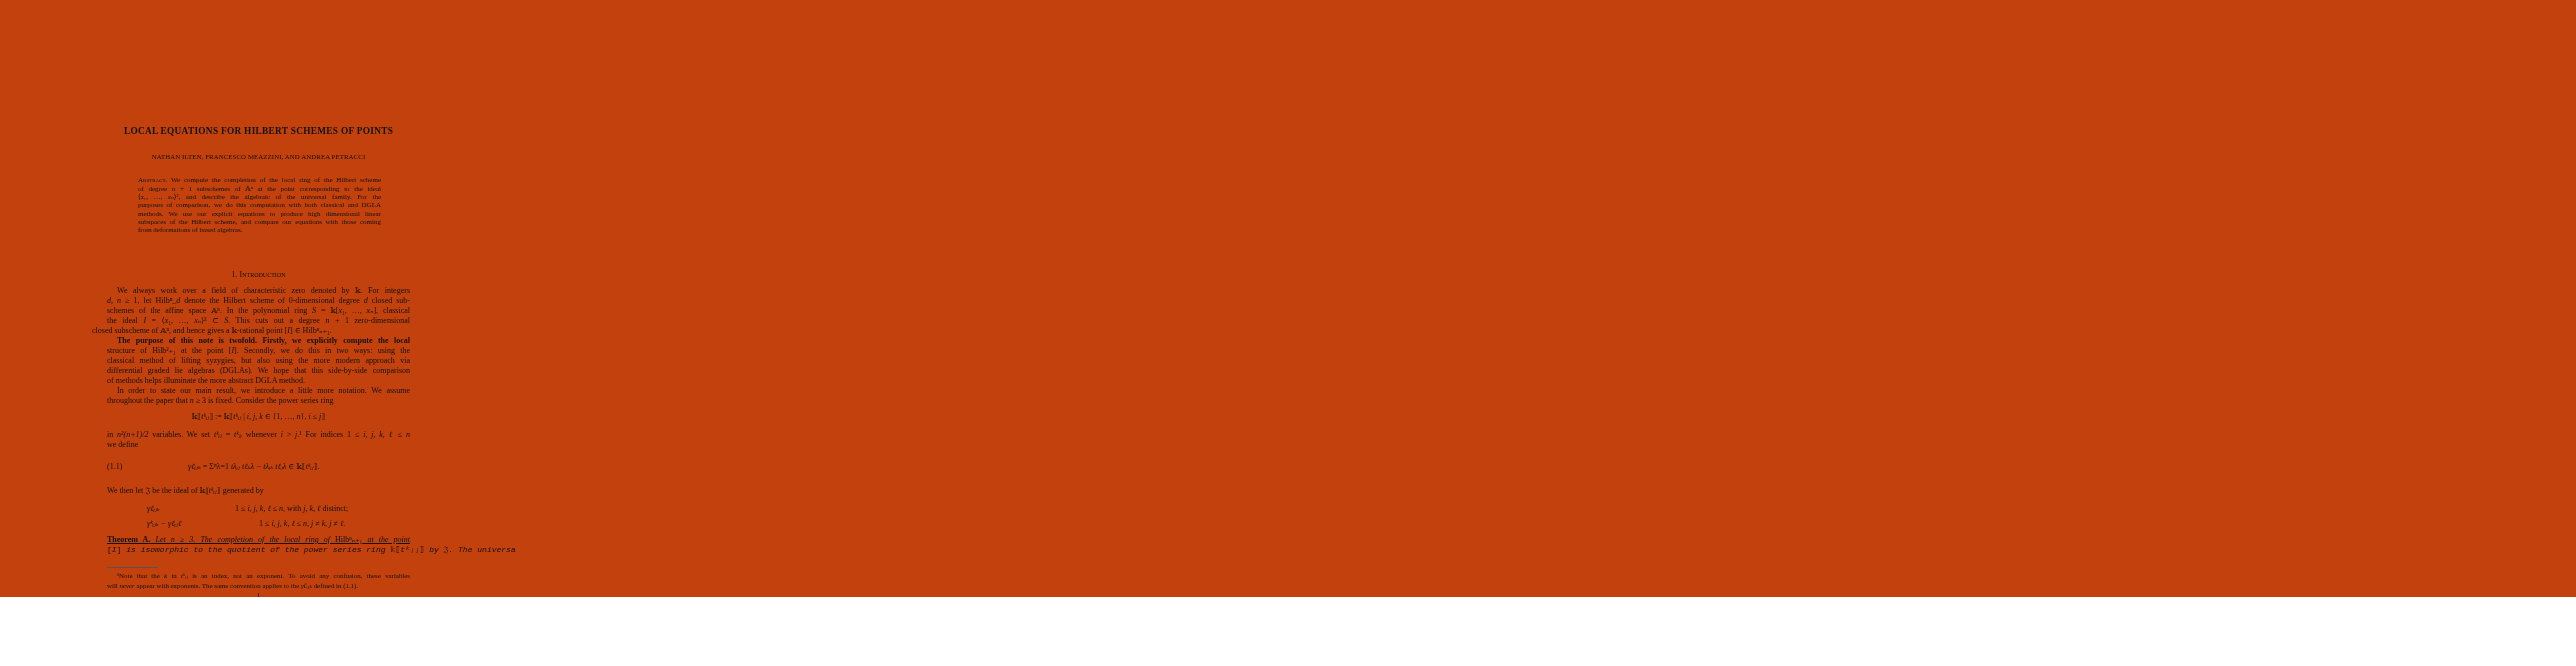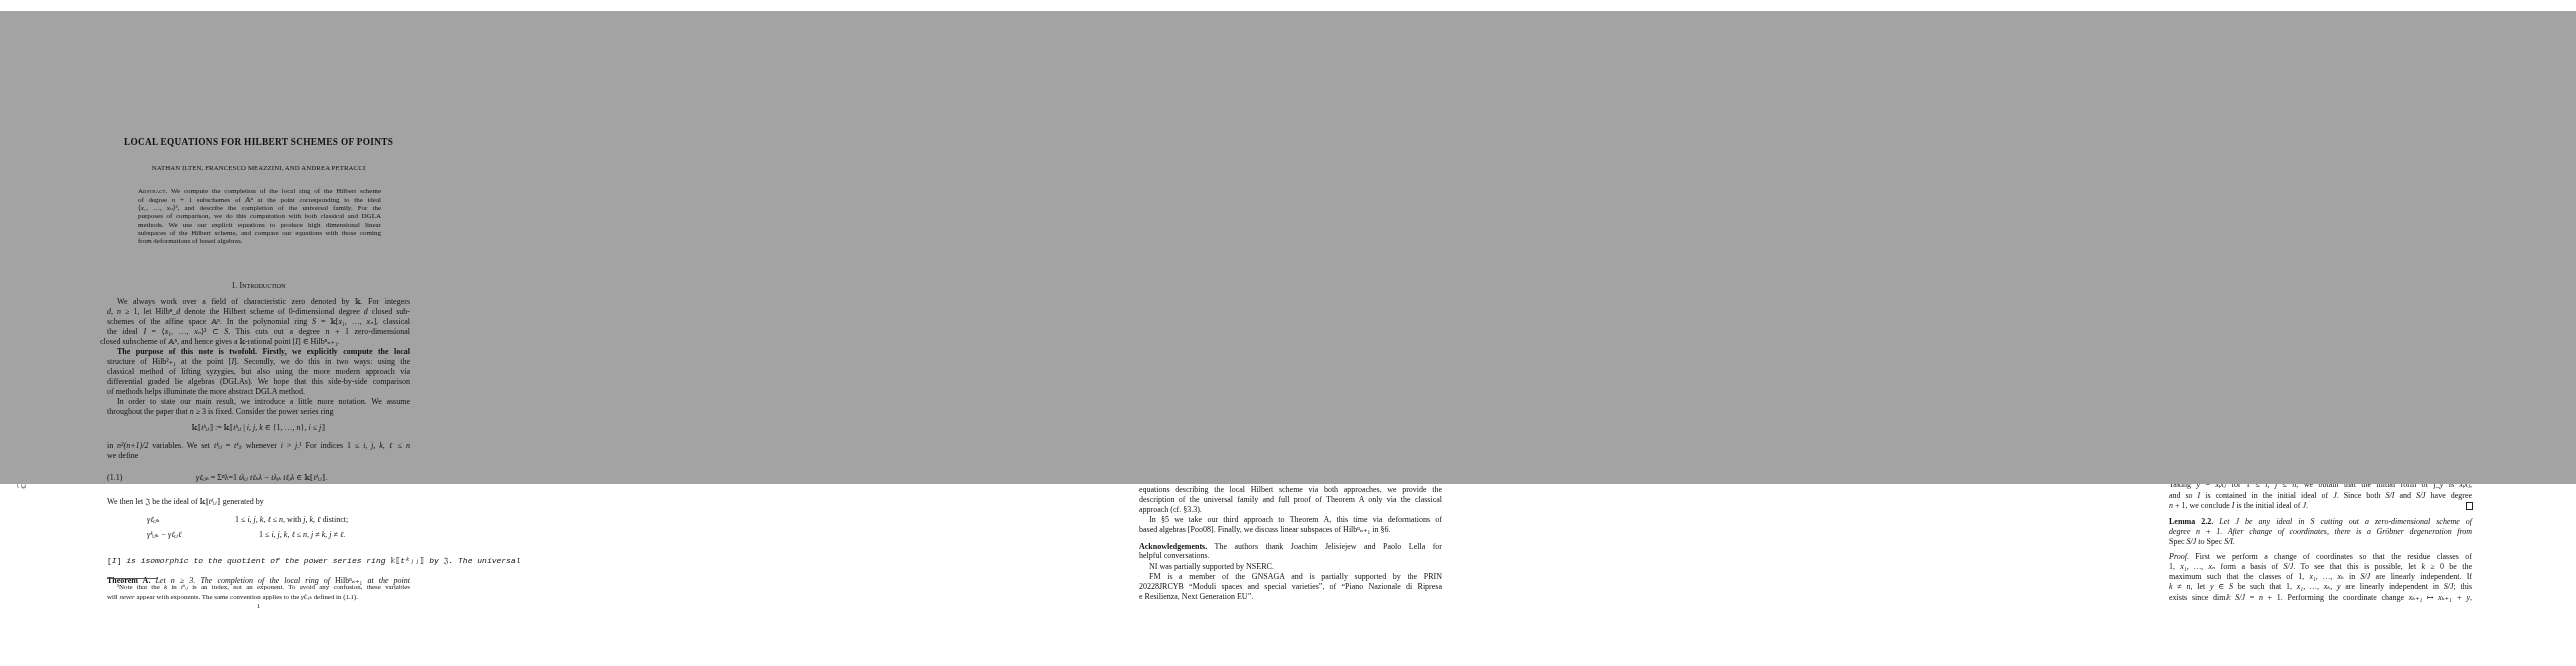--- a/index.html
+++ b/index.html
@@ -1,18 +1,18 @@
 <!DOCTYPE html>
 <html style="font-size:9px"><head>
 <meta charset="utf-8">
 <style>
   html, body { margin: 0; padding: 0; background: #ffffff; }
   body { width: 2576px; height: 667px; position: relative; overflow: hidden;
          font-family: "Liberation Serif", "DejaVu Serif", serif; color: #111; }
-  .page { position: absolute; top: 0; height: 473px; background: #a3a3a3; margin-top: 11px; }
+  .page { position: absolute; top: 0; height: 597px; background: #c2410c; }
   .line { position: absolute; white-space: nowrap; font-size: 8px; line-height: 10px;
           transform-origin: left top; }
   .line.small { font-size: 6.9px; line-height: 8.3px; }
   .line.hdr { font-size: 6.4px; letter-spacing: 0.1px; }
   .line.title { font-size: 9.3px; font-weight: bold; letter-spacing: 0.3px; }
   .line.authors { font-size: 6.8px; letter-spacing: 0.1px; }
   .line.abs { font-size: 7px; line-height: 8.3px; }
   .justify { text-align: justify; text-align-last: justify; white-space: nowrap; }
   .center { text-align: center; }
   .s-i { font-style: italic; }
@@ -32,49 +32,49 @@
 
 <div id="root">
   <div class="stamp">
     <span>arXiv:2510.07066v1  [math.AG]  8 Oct 2025</span>
   </div>
 <div class="page" style="left: 0px; width: 517px;">
       <div class="line title center" style="top: 126px; left: 107px; width: 303px;"><span>LOCAL EQUATIONS FOR HILBERT SCHEMES OF POINTS</span></div>
       <div class="line authors center" style="top: 152px; left: 107px; width: 303px;"><span>NATHAN ILTEN, FRANCESCO MEAZZINI, AND ANDREA PETRACCI</span></div>
       <div class="line abs justify" style="top: 176px; left: 138px; width: 243px;"><span class="s-sc">Abstract.</span><span>  We compute the completion of the local ring of the Hilbert scheme</span></div>
       <div class="line abs justify" style="top: 185px; left: 138px; width: 243px;"><span>of degree </span><span class="s-i">n</span><span> + 1 subschemes of 𝔸</span><span class="s-i">ⁿ</span><span> at the point corresponding to the ideal</span></div>
-      <div class="line abs justify" style="top: 193px; left: 138px; width: 243px;"><span>⟨</span><span class="s-i">x</span><span>₁, …, </span><span class="s-i">xₙ</span><span>⟩², and describe the completion of the universal family.  For the</span></div>
+      <div class="line abs justify" style="top: 193px; left: 138px; width: 243px;"><span>⟨</span><span class="s-i">x</span><span>₁, …, </span><span class="s-i">xₙ</span><span>⟩², and describe the algebraic of the universal family.  For the</span></div>
       <div class="line abs justify" style="top: 201px; left: 138px; width: 243px;"><span>purposes of comparison, we do this computation with both classical and DGLA</span></div>
       <div class="line abs justify" style="top: 210px; left: 138px; width: 243px;"><span>methods.  We use our explicit equations to produce high dimensional linear</span></div>
       <div class="line abs justify" style="top: 218px; left: 138px; width: 243px;"><span>subspaces of the Hilbert scheme, and compare our equations with those coming</span></div>
       <div class="line abs" style="top: 226px; left: 138px;"><span>from deformations of based algebras.</span></div>
       <div class="line center" style="top: 270px; left: 107px; width: 303px;"><span>1. </span><span class="s-sc">Introduction</span></div>
       <div class="line justify" style="top: 286px; left: 117px; width: 293px;"><span>We always work over a field of characteristic zero denoted by 𝕜.  For integers</span></div>
       <div class="line justify" style="top: 296px; left: 107px; width: 303px;"><span class="s-i">d, n</span><span> ≥ 1, let Hilb</span><span class="s-i">ⁿ_d</span><span> denote the Hilbert scheme of 0-dimensional degree </span><span class="s-i">d</span><span> closed sub-</span></div>
       <div class="line justify" style="top: 306px; left: 107px; width: 303px;"><span>schemes of the affine space 𝔸ⁿ. In the polynomial ring </span><span class="s-i">S</span><span> = 𝕜[</span><span class="s-i">x</span><span>₁, …, </span><span class="s-i">xₙ</span><span>], classical</span></div>
       <div class="line justify" style="top: 316px; left: 107px; width: 303px;"><span>the ideal </span><span class="s-i">I</span><span> = ⟨</span><span class="s-i">x</span><span>₁, …, </span><span class="s-i">xₙ</span><span>⟩² ⊂ </span><span class="s-i">S</span><span>.  This cuts out a degree </span><span class="s-i">n</span><span> + 1 zero-dimensional</span></div>
-      <div class="line " style="top: 326px; left: 100px;"><span>closed subscheme of 𝔸ⁿ, and hence gives a 𝕜-rational point [</span><span class="s-i">I</span><span>] ∈ Hilbⁿₙ₊₁.</span></div>
+      <div class="line " style="top: 326px; left: 92px;"><span>closed subscheme of 𝔸ⁿ, and hence gives a 𝕜-rational point [</span><span class="s-i">I</span><span>] ∈ Hilbⁿₙ₊₁.</span></div>
       <div class="line justify" style="top: 336px; left: 117px; width: 293px; font-weight: bold;"><span>The purpose of this note is twofold.  Firstly, we explicitly compute the local</span></div>
       <div class="line justify" style="top: 346px; left: 107px; width: 303px;"><span>structure of Hilb²₊₁ at the point [</span><span class="s-i">I</span><span>].  Secondly, we do this in two ways:  using the</span></div>
       <div class="line justify" style="top: 356px; left: 107px; width: 303px;"><span>classical method of lifting syzygies, but also using the more modern approach via</span></div>
       <div class="line justify" style="top: 366px; left: 107px; width: 303px;"><span>differential graded lie algebras (DGLAs).  We hope that this side-by-side comparison</span></div>
       <div class="line " style="top: 376px; left: 107px;"><span>of methods helps illuminate the more abstract DGLA method.</span></div>
       <div class="line justify" style="top: 386px; left: 117px; width: 293px; font-family: Liberation Serif, serif;"><span>In order to state our main result, we introduce a little more notation. We assume</span></div>
       <div class="line " style="top: 396px; left: 107px;"><span>throughout the paper that </span><span class="s-i">n</span><span> ≥ 3 is fixed. Consider the power series ring</span></div>
       <div class="line center" style="top: 412px; left: 107px; width: 303px;"><span>𝕜⟦</span><span class="s-i">tᵏᵢⱼ</span><span>⟧ := 𝕜⟦</span><span class="s-i">tᵏᵢⱼ</span><span> | </span><span class="s-i">i, j, k</span><span> ∈ {1, …, </span><span class="s-i">n</span><span>}, </span><span class="s-i">i</span><span> ≤ </span><span class="s-i">j</span><span>⟧</span></div>
       <div class="line justify" style="top: 430px; left: 107px; width: 303px;"><span>in </span><span class="s-i">n²(n+1)/2</span><span> variables. We set </span><span class="s-i">tᵏᵢⱼ</span><span> = </span><span class="s-i">tᵏⱼᵢ</span><span> whenever </span><span class="s-i">i</span><span> &gt; </span><span class="s-i">j</span><span>.¹ For indices 1 ≤ </span><span class="s-i">i, j, k, ℓ</span><span> ≤ </span><span class="s-i">n</span></div>
       <div class="line " style="top: 440px; left: 107px;"><span>we define</span></div>
       <div class="line " style="top: 462px; left: 107px;"><span>(1.1)</span></div>
-      <div class="line " style="top: 462px; left: 196px;"><span class="s-i">γ</span><span class="s-i">ℓ</span><span class="s-i">ᵢⱼₖ</span><span> = Σ</span><span class="s-i">ⁿ</span><span>λ=1 </span><span class="s-i">tλᵢⱼ tℓₖλ − tλᵢₖ tℓⱼλ</span><span> ∈ 𝕜⟦</span><span class="s-i">tᵏᵢⱼ</span><span>⟧.</span></div>
+      <div class="line " style="top: 462px; left: 188px;"><span class="s-i">γ</span><span class="s-i">ℓ</span><span class="s-i">ᵢⱼₖ</span><span> = Σ</span><span class="s-i">ⁿ</span><span>λ=1 </span><span class="s-i">tλᵢⱼ tℓₖλ − tλᵢₖ tℓⱼλ</span><span> ∈ 𝕜⟦</span><span class="s-i">tᵏᵢⱼ</span><span>⟧.</span></div>
       <div class="line " style="top: 486px; left: 107px;"><span>We then let 𝔍 be the ideal of 𝕜⟦</span><span class="s-i">tᵏᵢⱼ</span><span>⟧ generated by</span></div>
       <div class="line " style="top: 504px; left: 147px;"><span class="s-i">γℓᵢⱼₖ</span></div>
       <div class="line " style="top: 504px; left: 235px;"><span>1 ≤ </span><span class="s-i">i, j, k, ℓ</span><span> ≤ </span><span class="s-i">n</span><span>,  with </span><span class="s-i">j, k, ℓ</span><span> distinct;</span></div>
       <div class="line " style="top: 519px; left: 147px;"><span class="s-i">γᵏᵢⱼₖ − γℓᵢⱼℓ</span></div>
       <div class="line " style="top: 519px; left: 259px;"><span>1 ≤ </span><span class="s-i">i, j, k, ℓ</span><span> ≤ </span><span class="s-i">n</span><span>,  </span><span class="s-i">j</span><span> ≠ </span><span class="s-i">k</span><span>,  </span><span class="s-i">j</span><span> ≠ </span><span class="s-i">ℓ</span><span>.</span></div>
-      <div class="line justify" style="top: 565px; left: 107px; width: 303px;"><span class="s-b">Theorem A.</span><span class="s-i"> Let n ≥ 3.  The completion of the local ring of </span><span>Hilbⁿₙ₊₁</span><span class="s-i"> at the point</span></div>
+      <div class="line justify" style="top: 535px; left: 107px; width: 303px; text-decoration: underline;"><span class="s-b">Theorem A.</span><span class="s-i"> Let n ≥ 3.  The completion of the local ring of </span><span>Hilbⁿₙ₊₁</span><span class="s-i"> at the point</span></div>
       <div class="line justify" style="top: 545px; left: 107px; width: 303px; font-family: Liberation Mono, monospace;"><span>[</span><span class="s-i">I</span><span>]</span><span class="s-i"> is isomorphic to the quotient of the power series ring </span><span>𝕜⟦</span><span class="s-i">tᵏᵢⱼ</span><span>⟧</span><span class="s-i"> by </span><span>𝔍</span><span class="s-i">.  The universal</span></div>
       <div class="line small justify" style="top: 572px; left: 117px; width: 293px;"><span>¹Note that the </span><span class="s-i">k</span><span> in </span><span class="s-i">tᵏᵢⱼ</span><span> is an index, not an exponent.  To avoid any confusion, these variables</span></div>
       <div class="line small" style="top: 582px; left: 107px;"><span>will </span><span class="s-i">never</span><span> appear with exponents.  The same convention applies to the </span><span class="s-i">γℓᵢⱼₖ</span><span> defined in (1.1).</span></div>
       <div class="line small center" style="top: 591px; left: 107px; width: 303px;"><span>1</span></div>
       <div class="fnrule" style="top: 567px; left: 107px; width: 51px;"></div>
     </div>
     <div class="page" style="left: 517px; width: 514px;">
       <div class="line hdr" style="top: 79px; left: 622px;"><span>2</span></div>
       <div class="line hdr" style="top: 79px; left: 663px;"><span>NATHAN ILTEN, FRANCESCO MEAZZINI, AND ANDREA PETRACCI</span></div>
       <div class="line justify" style="top: 99px; left: 622px; width: 303px;"><span class="s-i">family in a formal neighborhood of [I] is given by the ideal of S⟦tᵏᵢⱼ⟧ generated by</span></div>

